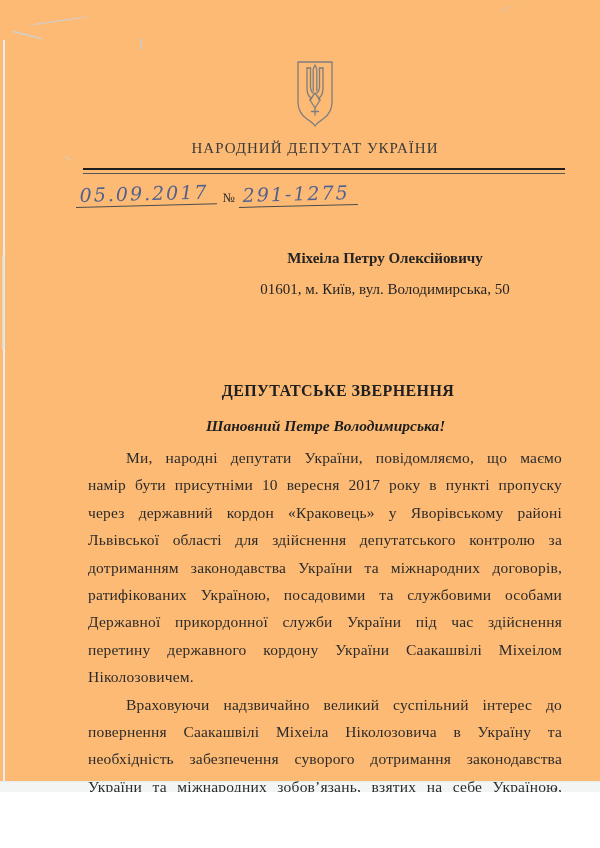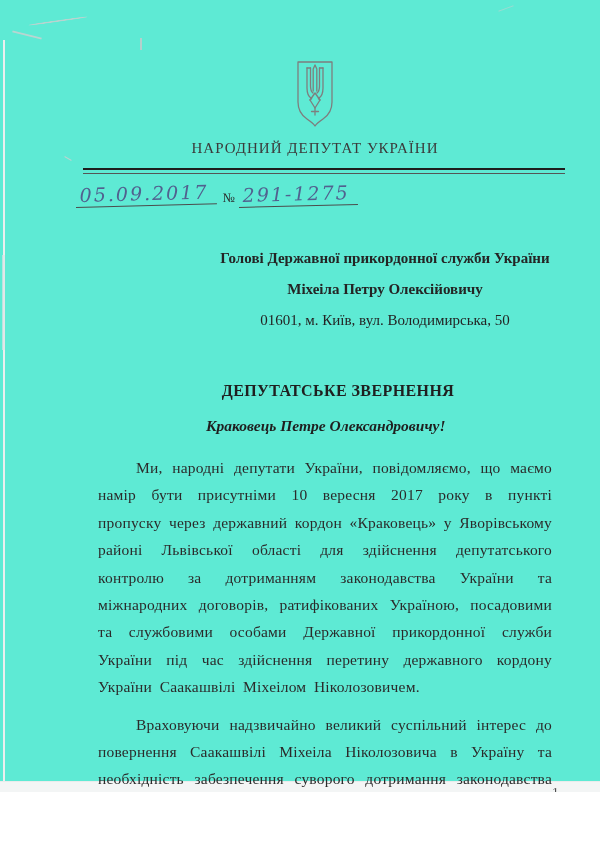--- a/index.html
+++ b/index.html
@@ -1,19 +1,19 @@
 <!DOCTYPE html>
 <html><head>
 <meta charset="utf-8">
 <style>
   html,body{margin:0;padding:0;}
   .page{
     position:relative;
     width:600px;height:792px;
-    background:#5eead4;
+    background:#fdba74;
     overflow:hidden;
     font-family:"Liberation Serif", serif;
     color:#2e2e2e;
   }
   
   .edge-left{position:absolute;left:3px;top:40px;width:2px;height:800px;background:#eceeee;}
   .edge-left-strong{position:absolute;left:2px;top:255px;width:3px;height:95px;background:#dde3e6;opacity:.7;}
   .edge-bottom{position:absolute;left:0;bottom:0;width:600px;height:10px;background:#f3f5f5;border-top:1px solid #eaecec;}
   .corner-tick{position:absolute;left:0;top:818px;width:3px;height:24px;background:#ccd6da;opacity:.8;}
   .pencil{position:absolute;border-top:2px solid #cfcfcf;opacity:.8;}
@@ -69,21 +69,21 @@
     position:absolute;left:206px;top:417px;
     font-weight:bold;font-style:italic;font-size:15.5px;color:#1f1f1f;
     white-space:nowrap;
   }
   .body-text{
     position:absolute;left:88px;top:444px;width:474px;
     font-size:15.5px;line-height:27.4px;
     text-align:justify;color:#2b2b2b;
     letter-spacing:.2px;word-spacing:3.5px;
   }
-  .body-text p{margin:10px;text-indent:38px;}
+  .body-text p{margin:0;text-indent:38px;}
   .body-text p.fill-last{text-align-last:justify;}
   .page-number{
     position:absolute;left:552px;top:784px;
     font-size:13.5px;color:#4f4f4f;
   }
 </style>
 </head>
 <body>
 
 <div class="page">
@@ -118,27 +118,26 @@
   <div class="letterhead-title">НАРОДНИЙ ДЕПУТАТ УКРАЇНИ</div>
   <div class="double-rule"></div>
 
   <div class="ref-row">
     <span class="handwriting hw-underline">05.09.2017</span>
     <span class="no-sign">№</span>
     <span class="handwriting hw-underline">291-1275</span>
   </div>
 
   <div class="recipient">
-    <div class="b">Голові Державної прикордонної служби України</div>
     <div class="b">Міхеіла Петру Олексійовичу</div>
     <div>01601, м. Київ, вул. Володимирська, 50</div>
   </div>
 
   <div class="doc-heading">ДЕПУТАТСЬКЕ ЗВЕРНЕННЯ</div>
-  <div class="salutation">Краковець Петре Олександровичу!</div>
+  <div class="salutation">Шановний Петре Володимирська!</div>
 
   <div class="body-text">
     <p>Ми, народні депутати України, повідомляємо, що маємо намір бути присутніми 10 вересня 2017 року в пункті пропуску через державний кордон «Краковець» у Яворівському районі Львівської області для здійснення депутатського контролю за дотриманням законодавства України та міжнародних договорів, ратифікованих Україною, посадовими та службовими особами Державної прикордонної служби України під час здійснення перетину державного кордону України Саакашвілі Міхеілом Ніколозовичем.</p>
     <p class="fill-last">Враховуючи надзвичайно великий суспільний інтерес до повернення Саакашвілі Міхеіла Ніколозовича в Україну та необхідність забезпечення суворого дотримання законодавства України та міжнародних зобов’язань, взятих на себе Україною, просимо Вас також прибути 10 вересня 2017 року до пункту пропуску через державний</p>
   </div>
 
   <div class="page-number">1</div>
 
 </div>
 

